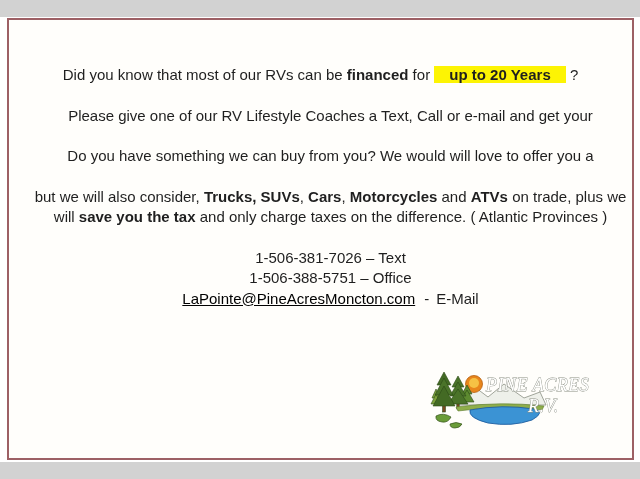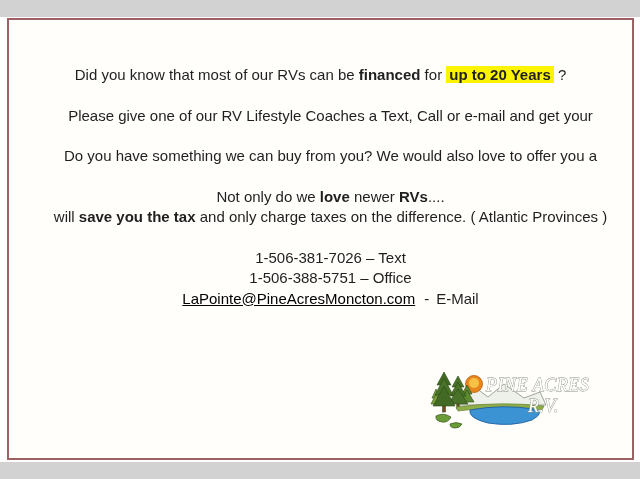--- a/index.html
+++ b/index.html
@@ -27,21 +27,21 @@
     font-size: 15px;
     line-height: 20.5px;
     color: #1f1f1f;
   }
   .content p { margin: 0 0 20px 0; }
   .line { display: block; padding-left: 20px; }
   .bold { font-weight: 700; }
   .highlight {
     font-weight: 700;
     background: #fdf403;
-    padding: 0 3px;
+    padding: 0 15px;
   }
   .bold-underline {
     font-weight: 700;
   }
   .email-link {
     color: #000000;
     text-decoration: underline;
     cursor: pointer;
   }
   .email-sep { margin: 0 7px 0 9px; }
@@ -68,25 +68,25 @@
 <div class="card">
   <div class="content">
 
     <p><span>Did you know that most of our RVs can be </span><span class="bold">financed</span><span> for </span><span class="highlight">up to 20 Years</span><span> ?</span></p>
 
     <p>
         <span class="line">Please give one of our RV Lifestyle Coaches a Text, Call or e-mail and get your</span>
       </p>
 
     <p>
-        <span class="line">Do you have something we can buy from you? We would also love to offer you a</span>
+        <span class="line">Do you have something we can buy from you? We would will love to offer you a</span>
       </p>
 
     <p>
-        <span class="line"><span>Not only do we </span><span class="bold">love</span><span> newer </span><span class="bold">RVs</span><span>....</span></span>
+        <span class="line"><span>but we will also consider, </span><span class="bold">Trucks,</span><span> </span><span class="bold">SUVs</span><span>, </span><span class="bold">Cars</span><span>, </span><span class="bold">Motorcycles</span><span> and </span><span class="bold">ATVs</span><span> on trade, plus we</span></span>
         <span class="line"><span>will </span><span class="bold-underline">save you the tax</span><span> and only charge taxes on the difference. ( Atlantic Provinces )</span></span>
       </p>
 
     <p>
         <span class="line">1-506-381-7026 – Text</span>
         <span class="line">1-506-388-5751 – Office</span>
         <span class="line"><a class="email-link">LaPointe@PineAcresMoncton.com</a><span class="email-sep">-</span><span>E-Mail</span></span>
       </p>
 
   </div>

